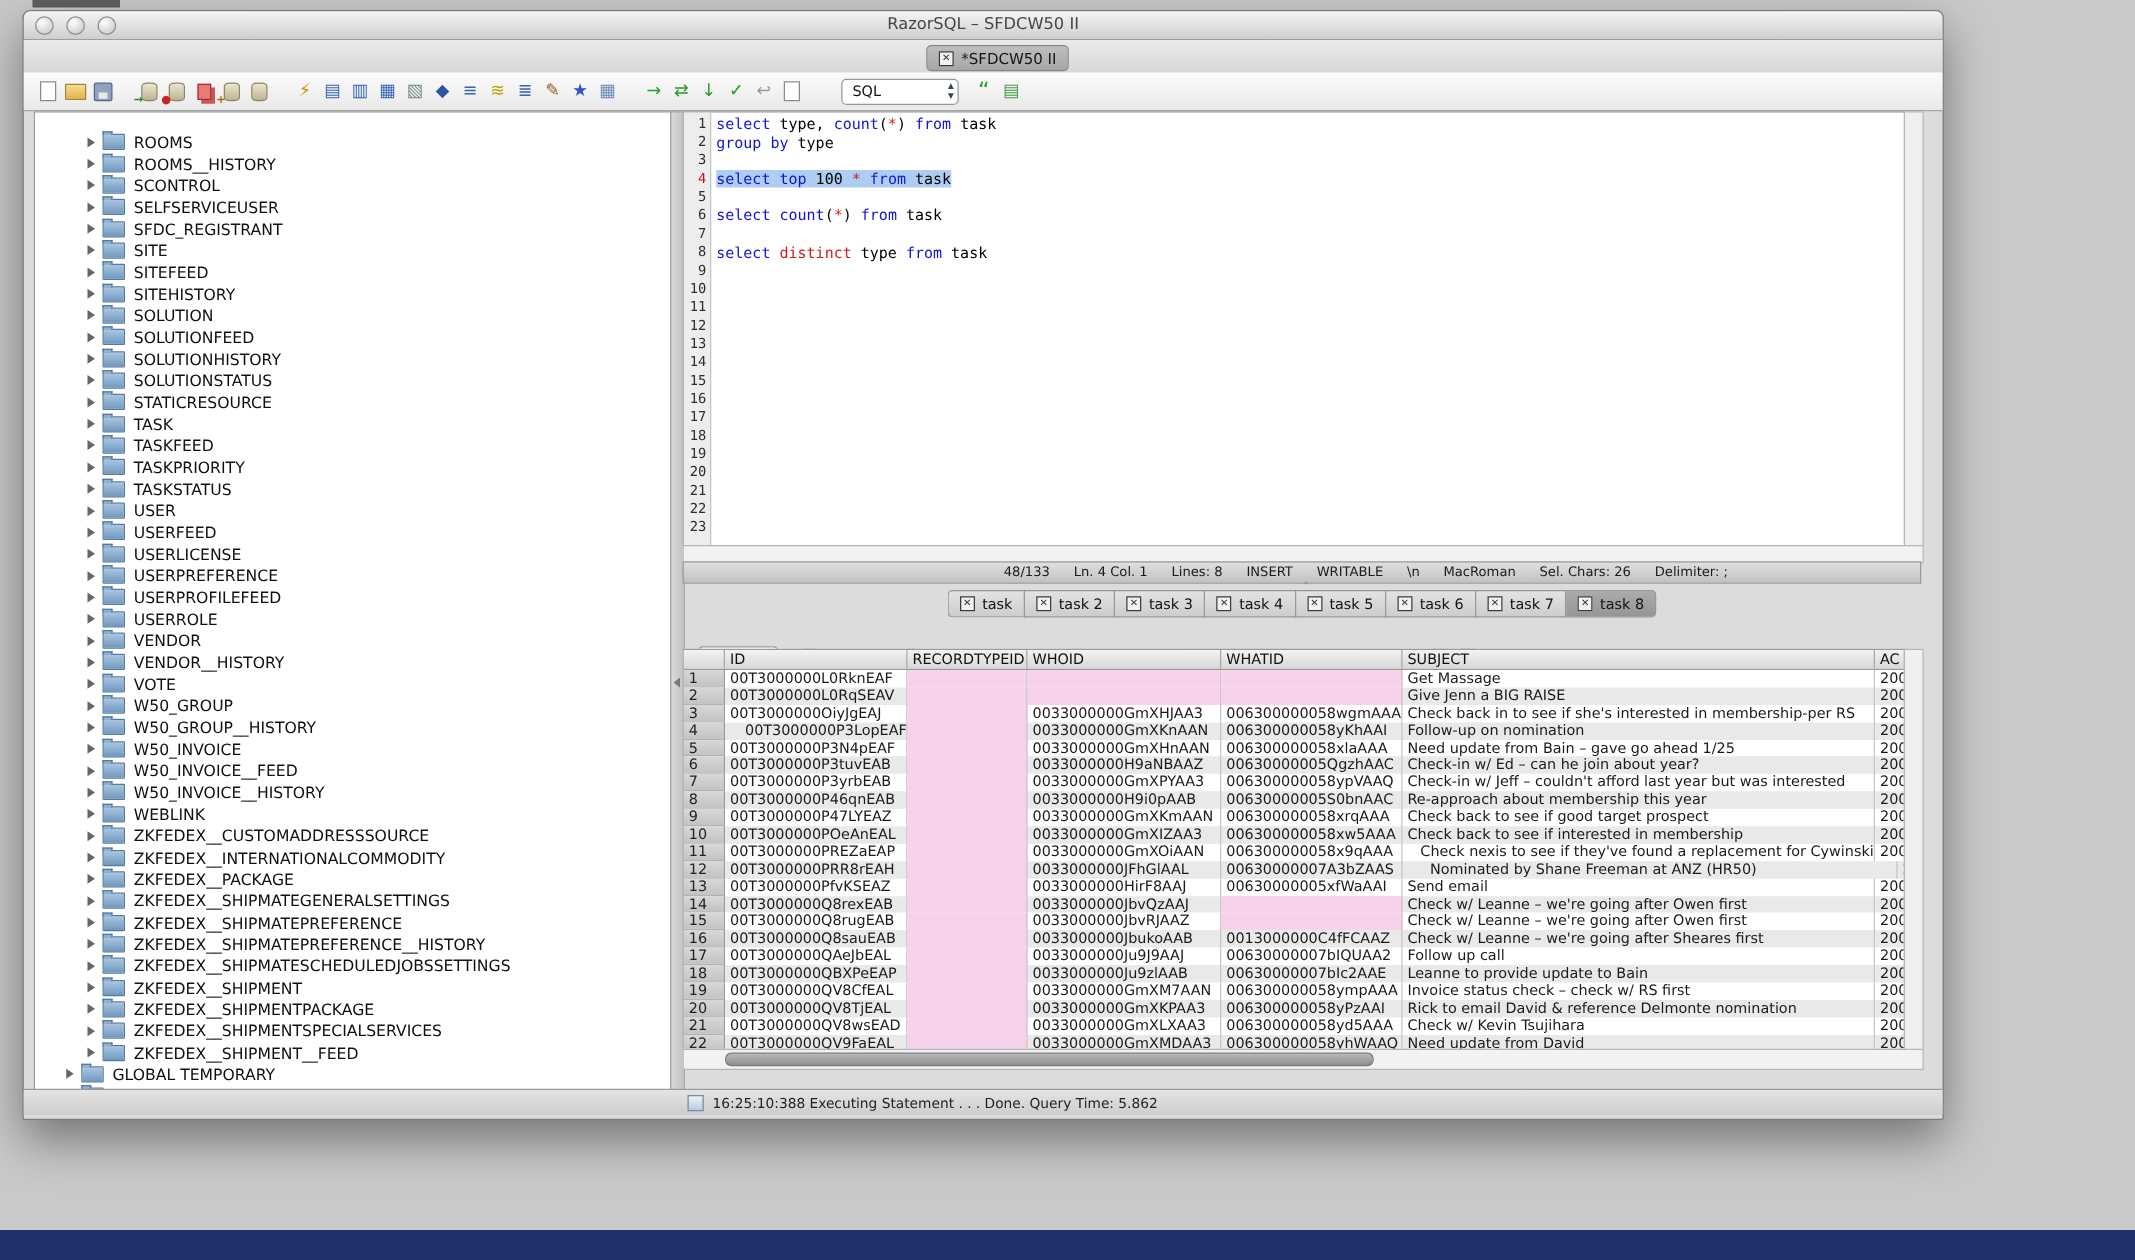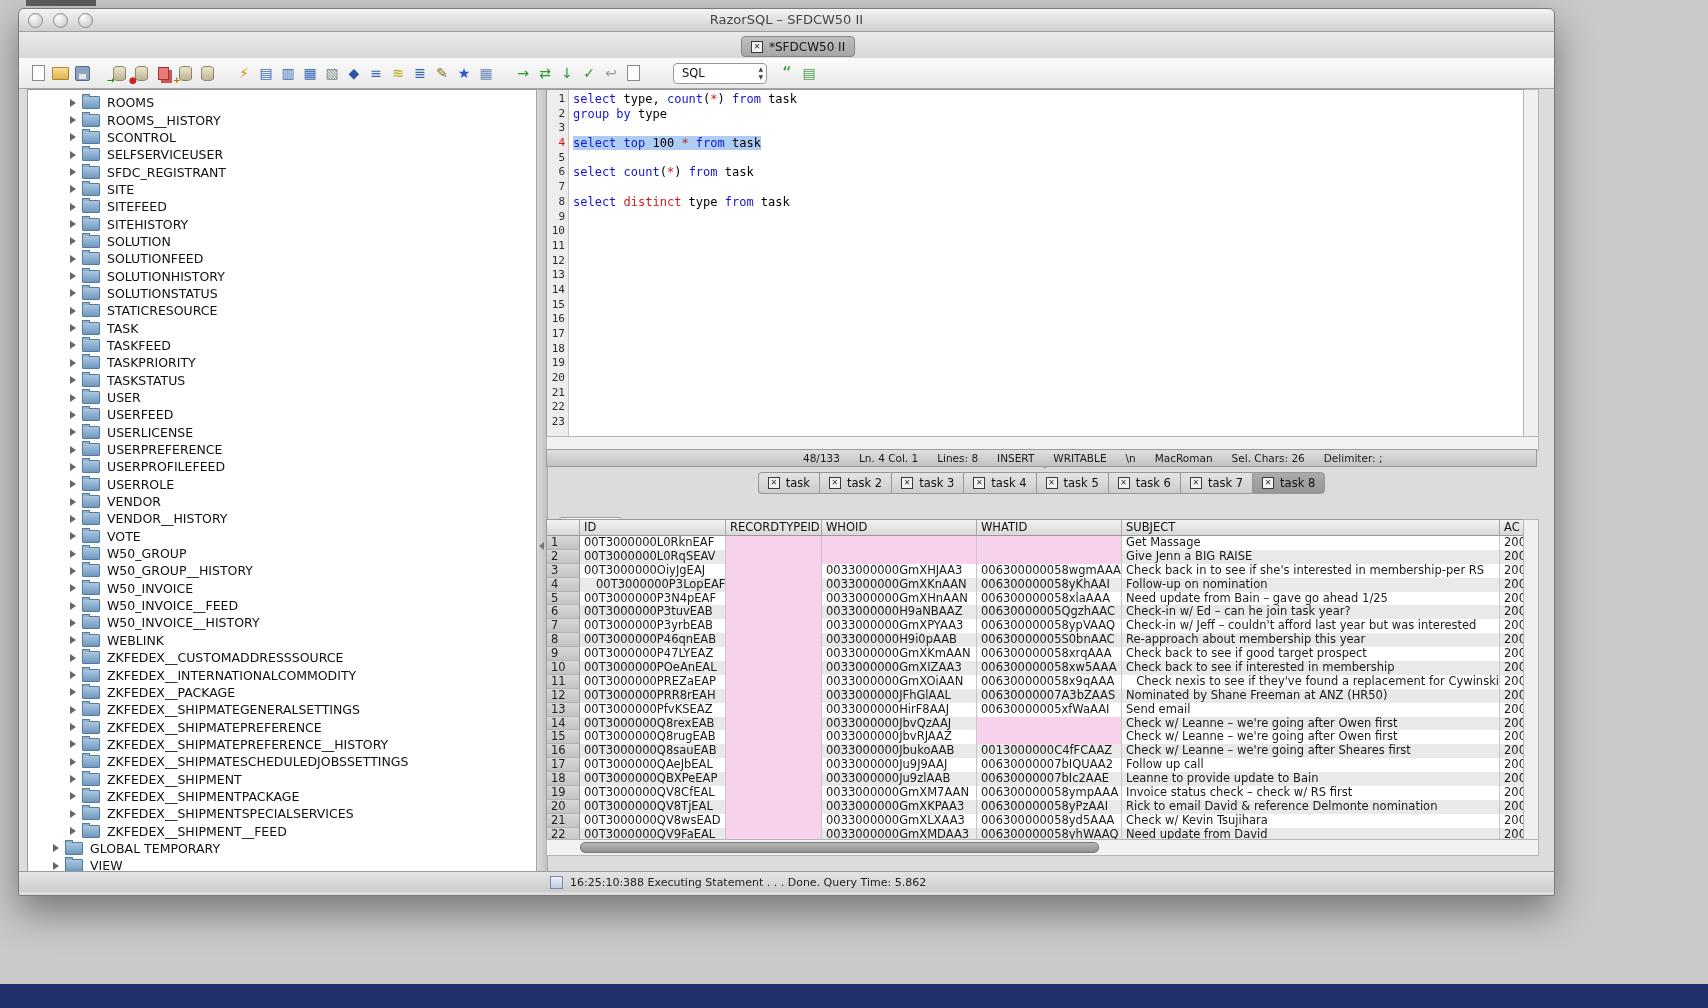--- a/index.html
+++ b/index.html
@@ -20,21 +20,21 @@
   .sp{width:15px;flex:0 0 auto}
   .k-page::before{content:"";width:11px;height:14px;background:#fff;border:1px solid #8a8a8a}
   .k-folder::before{content:"";width:15px;height:11px;background:linear-gradient(#f8dd90,#e2b24e);border:1px solid #a8832d;border-radius:1px}
   .k-floppy::before{content:"";width:13px;height:13px;background:#8fa3c0;border:1px solid #55688a;border-radius:2px}
   .k-floppy::after{content:"";position:absolute;bottom:4px;left:7px;width:7px;height:5px;background:#e9e9e9}
   .k-db::before{content:"";width:11px;height:13px;background:linear-gradient(#ece6cc,#bdb493);border:1px solid #8a8468;border-radius:5px/3px}
   .k-copy::before{content:"";width:9px;height:11px;background:#e87a7a;border:1px solid #a23333;box-shadow:3px 3px 0 0 #cc5555}
   .k-copyg::before{content:"";width:9px;height:11px;background:#f2f2f2;border:1px solid #888;box-shadow:3px 3px 0 0 #cfcfcf}
   .sqlsel{width:84px;height:19px;margin-left:28px;margin-right:10px;background:#fff;border:1px solid #999;border-radius:4px;display:flex;align-items:center;padding-left:8px;font-size:11.5px;color:#111;position:relative;flex:0 0 auto}
   .stepper{position:absolute;right:3px;top:1px;font-size:6px;color:#345;line-height:8px;text-align:center}
-  .tree{position:absolute;left:8px;top:80px;width:509px;height:782px;background:#fff;border:1px solid #9a9a9a;overflow:hidden;padding-top:4px}
+  .tree{position:absolute;left:8px;top:80px;width:509px;height:782px;background:#fff;border:1px solid #9a9a9a;overflow:hidden;padding-top:15px}
   .trow{display:flex;align-items:center;height:17.35px;font-size:12.5px;color:#101010;white-space:nowrap}
   .tri{width:0;height:0;border-left:6px solid #666;border-top:4px solid transparent;border-bottom:4px solid transparent;margin-right:6px;flex:0 0 auto}
   .tfold{width:16px;height:11px;background:linear-gradient(#abc6e0,#6f99c0);border:1px solid #567a9e;border-radius:1px;position:relative;margin-right:7px;flex:0 0 auto}
   .tfold::before{content:"";position:absolute;top:-3px;left:-1px;width:6px;height:2px;background:#8fb2d2;border:1px solid #567a9e;border-bottom:none}
   .lvl2{padding-left:42px}.lvl1{padding-left:25px}
   .split{position:absolute;left:517px;top:80px;width:10px;height:782px;background:linear-gradient(90deg,#dadada,#c2c2c2);border:1px solid #a5a5a5}
   .split .sarr{position:absolute;top:452px;left:2px;width:0;height:0;border-right:5px solid #777;border-top:4px solid transparent;border-bottom:4px solid transparent}
   .edpane{position:absolute;left:527px;top:80px;width:977px;height:347px;background:#fff;border:1px solid #9a9a9a;display:flex;font-family:"DejaVu Sans Mono",monospace;font-size:12px;overflow:hidden}
   .gutter{width:18px;background:#ededed;border-right:1px solid #c5c5c5;text-align:right;padding:2px 3px 0 0;color:#2e2e2e;font-size:11px;flex:0 0 auto}
   .ln{height:14.7px;line-height:14.7px}
@@ -539,21 +539,21 @@
           <span class="gcell" style="width: 145px;">006300000058xlaAAA</span>
           <span class="gcell" style="width: 378px;">Need update from Bain – gave go ahead 1/25</span>
           <span class="gcell" style="width: 24px;">200</span>
         </div>
         <div class="grow">
           <span class="gcell gut" style="width: 33px;">6</span>
           <span class="gcell" style="width: 146px;">00T3000000P3tuvEAB</span>
           <span class="gcell nullc" style="width: 96px;"></span>
           <span class="gcell" style="width: 155px;">0033000000H9aNBAAZ</span>
           <span class="gcell" style="width: 145px;">00630000005QgzhAAC</span>
-          <span class="gcell" style="width: 378px;">Check-in w/ Ed – can he join task year?</span>
+          <span class="gcell" style="width: 378px;">Check-in w/ Ed – can he join about year?</span>
           <span class="gcell" style="width: 24px;">200</span>
         </div>
         <div class="grow">
           <span class="gcell gut" style="width: 33px;">7</span>
           <span class="gcell" style="width: 146px;">00T3000000P3yrbEAB</span>
           <span class="gcell nullc" style="width: 96px;"></span>
           <span class="gcell" style="width: 155px;">0033000000GmXPYAA3</span>
           <span class="gcell" style="width: 145px;">006300000058ypVAAQ</span>
           <span class="gcell" style="width: 378px;">Check-in w/ Jeff – couldn't afford last year but was interested</span>
           <span class="gcell" style="width: 24px;">200</span>
@@ -593,21 +593,21 @@
           <span class="gcell" style="width: 145px;">006300000058x9qAAA</span>
           <span class="gcell" style="width: 378px; text-align: right;">Check nexis to see if they've found a replacement for Cywinski</span>
           <span class="gcell" style="width: 24px;">200</span>
         </div>
         <div class="grow">
           <span class="gcell gut" style="width: 33px;">12</span>
           <span class="gcell" style="width: 146px;">00T3000000PRR8rEAH</span>
           <span class="gcell nullc" style="width: 96px;"></span>
           <span class="gcell" style="width: 155px;">0033000000JFhGlAAL</span>
           <span class="gcell" style="width: 145px;">00630000007A3bZAAS</span>
-          <span class="gcell" style="width: 378px;">Nominated by Shane Freeman at ANZ (HR50)</span>
+          <span class="gcell" style="width: 378px; margin-left: 18px;">Nominated by Shane Freeman at ANZ (HR50)</span>
           <span class="gcell" style="width: 24px;">200</span>
         </div>
         <div class="grow">
           <span class="gcell gut" style="width: 33px;">13</span>
           <span class="gcell" style="width: 146px;">00T3000000PfvKSEAZ</span>
           <span class="gcell nullc" style="width: 96px;"></span>
           <span class="gcell" style="width: 155px;">0033000000HirF8AAJ</span>
           <span class="gcell" style="width: 145px;">00630000005xfWaAAI</span>
           <span class="gcell" style="width: 378px;">Send email</span>
           <span class="gcell" style="width: 24px;">200</span>

